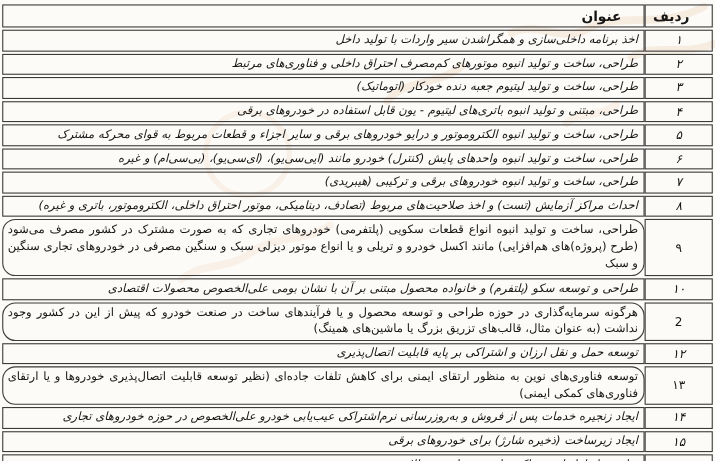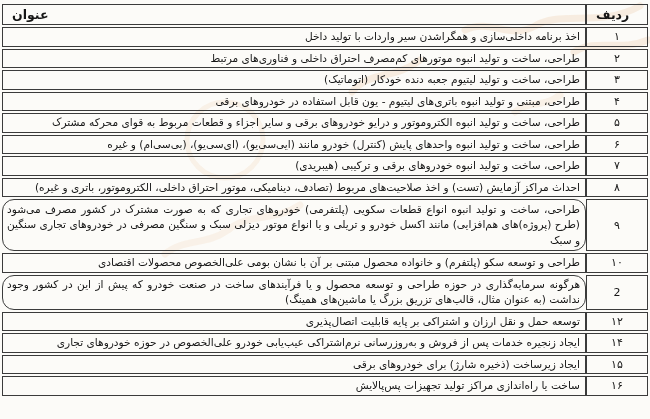--- a/index.html
+++ b/index.html
@@ -32,40 +32,40 @@
   }
   td, th {
     border: 1px solid #3b3b3b;
     color: #161616;
     background: transparent;
     overflow: hidden;
   }
   th {
     font-size: 12.5px;
     font-weight: bold;
-    text-align: left;
+    text-align: right;
     height: 21px;
-    padding: 1px 9px;
+    padding: 1px 20px;
   }
   col.c-num { width: 62px; }
   td.num {
     text-align: center;
     font-size: 11px;
     vertical-align: middle;
     padding: 0 2px;
   }
   td.title {
     font-size: 10.6px;
     text-align: right;
     vertical-align: middle;
     padding: 1px 5px 1px 4px;
     line-height: 15.5px;
     white-space: nowrap;
   }
-  tr.lines-1 td { height: 17px; }
+  tr.lines-1 td { height: 17px; font-style: italic; }
   tr.lines-2 td.title, tr.lines-3 td.title {
     white-space: normal;
     text-align: justify;
     text-align-last: right;
     border-radius: 12px;
   }
   tr.lines-2 td { height: 34px; }
   tr.lines-3 td { height: 52px; }
 </style>
 </head>
@@ -137,20 +137,24 @@
         <td class="title">طراحی و توسعه سکو (پلتفرم) و خانواده محصول مبتنی بر آن با نشان بومی علی‌الخصوص محصولات اقتصادی</td>
       </tr>
       <tr class="lines-2">
         <td class="num">2</td>
         <td class="title">هرگونه سرمایه‌گذاری در حوزه طراحی و توسعه محصول و یا فرآیندهای ساخت در صنعت خودرو که پیش از این در کشور وجود نداشت (به عنوان مثال، قالب‌های تزریق بزرگ یا ماشین‌های همینگ)</td>
       </tr>
       <tr class="lines-1">
         <td class="num">۱۲</td>
         <td class="title">توسعه حمل و نقل ارزان و اشتراکی بر پایه قابلیت اتصال‌پذیری</td>
       </tr>
+      <tr class="lines-2">
+        <td class="num">۱۳</td>
+        <td class="title">توسعه فناوری‌های نوین به منظور ارتقای ایمنی برای کاهش تلفات جاده‌ای (نظیر توسعه قابلیت اتصال‌پذیری خودروها و یا ارتقای فناوری‌های کمکی ایمنی)</td>
+      </tr>
       <tr class="lines-1">
         <td class="num">۱۴</td>
         <td class="title">ایجاد زنجیره خدمات پس از فروش و به‌روزرسانی نرم‌اشتراکی عیب‌یابی خودرو علی‌الخصوص در حوزه خودروهای تجاری</td>
       </tr>
       <tr class="lines-1">
         <td class="num">۱۵</td>
         <td class="title">ایجاد زیرساخت (ذخیره شارژ) برای خودروهای برقی</td>
       </tr>
       <tr class="lines-1">
         <td class="num">۱۶</td>

